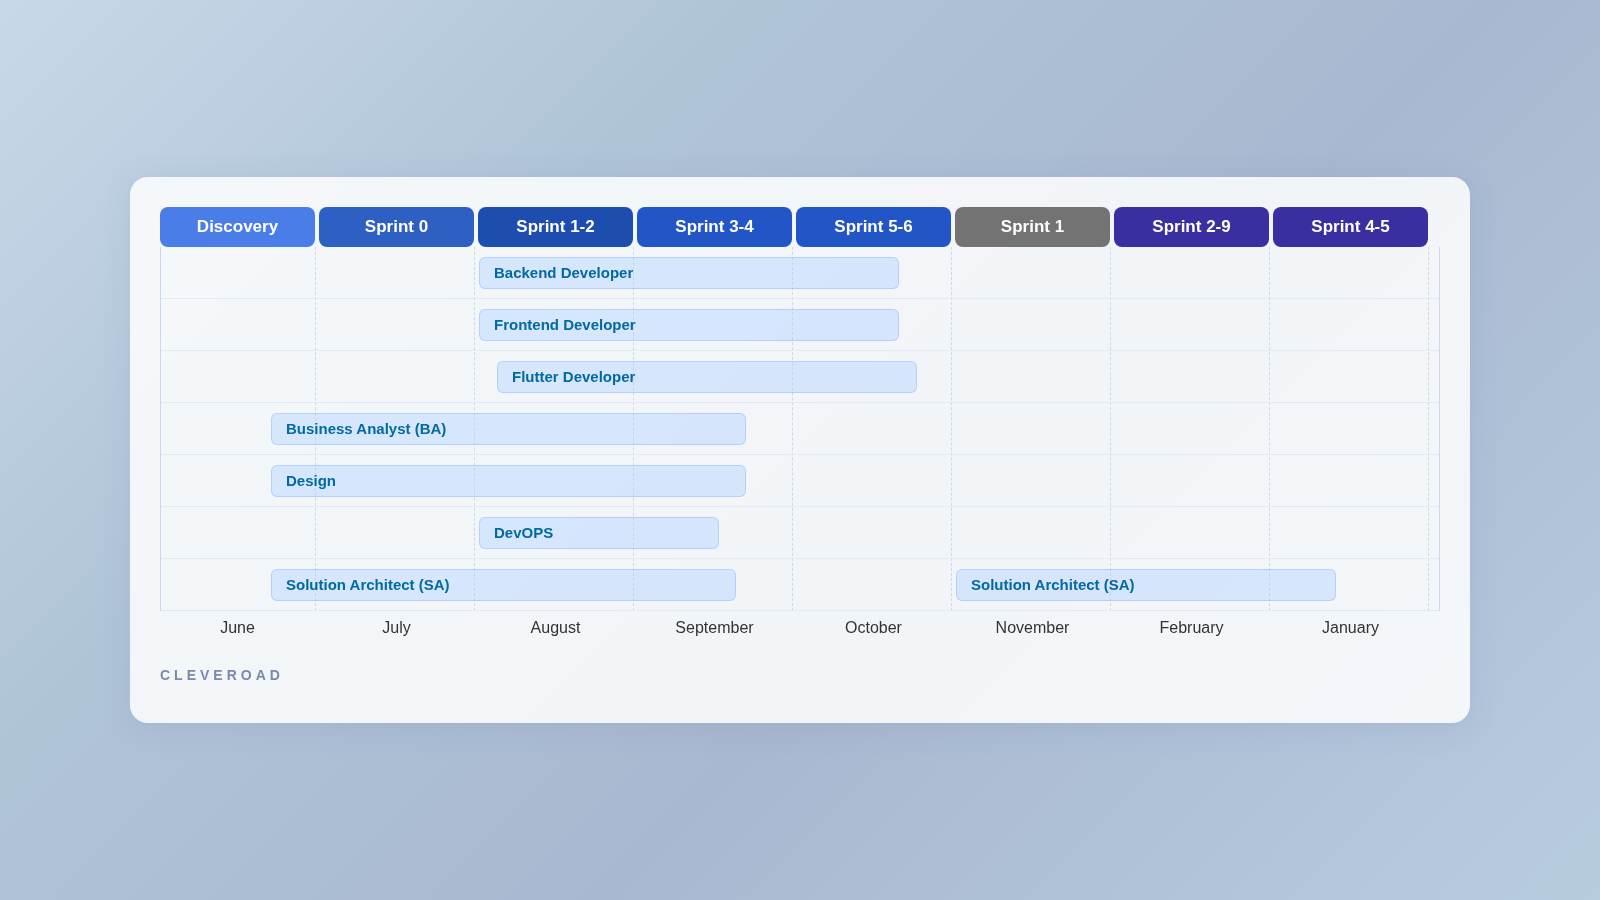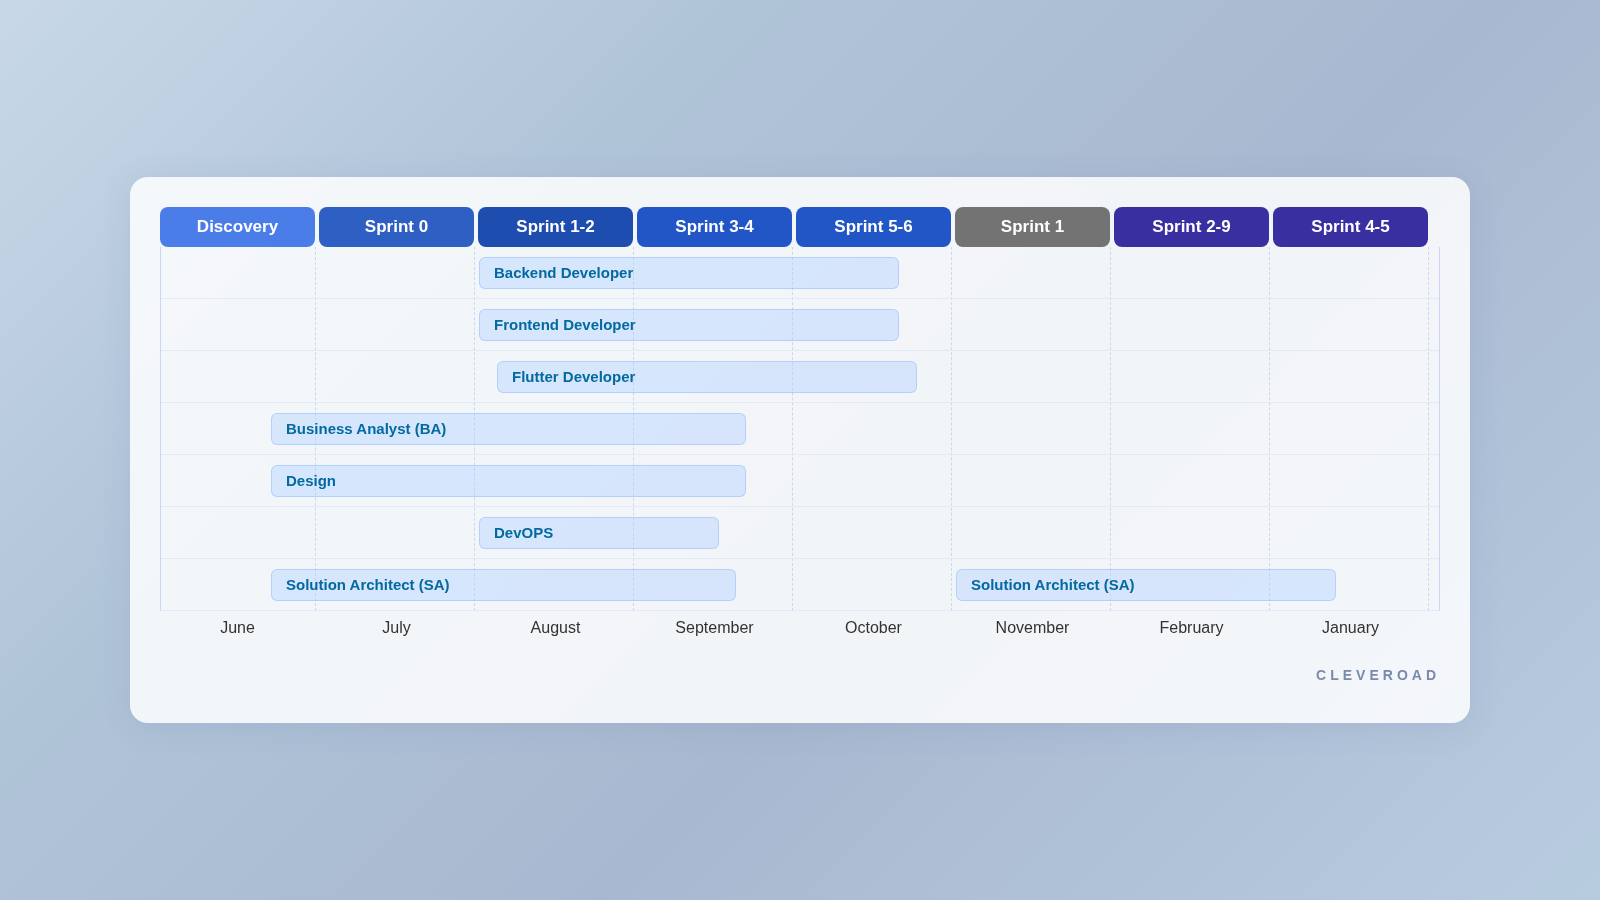--- a/index.html
+++ b/index.html
@@ -106,21 +106,21 @@
 
     .month-label {
       text-align: center;
       font-size: 16px;
       font-weight: 500;
       color: #333;
     }
 
     
     .branding {
-      text-align: right;
+      text-align: left;
       margin-top: 30px;
       letter-spacing: 4px;
       font-size: 14px;
       font-weight: 600;
       color: #7a8aaa;
     }
 
     
     
   </style>

